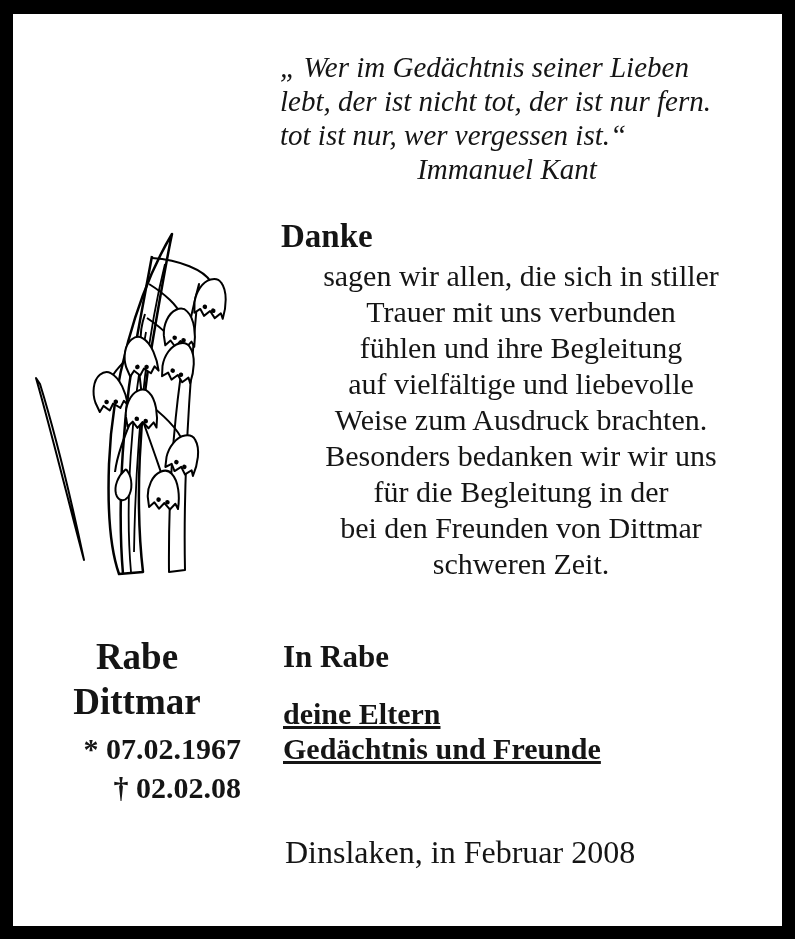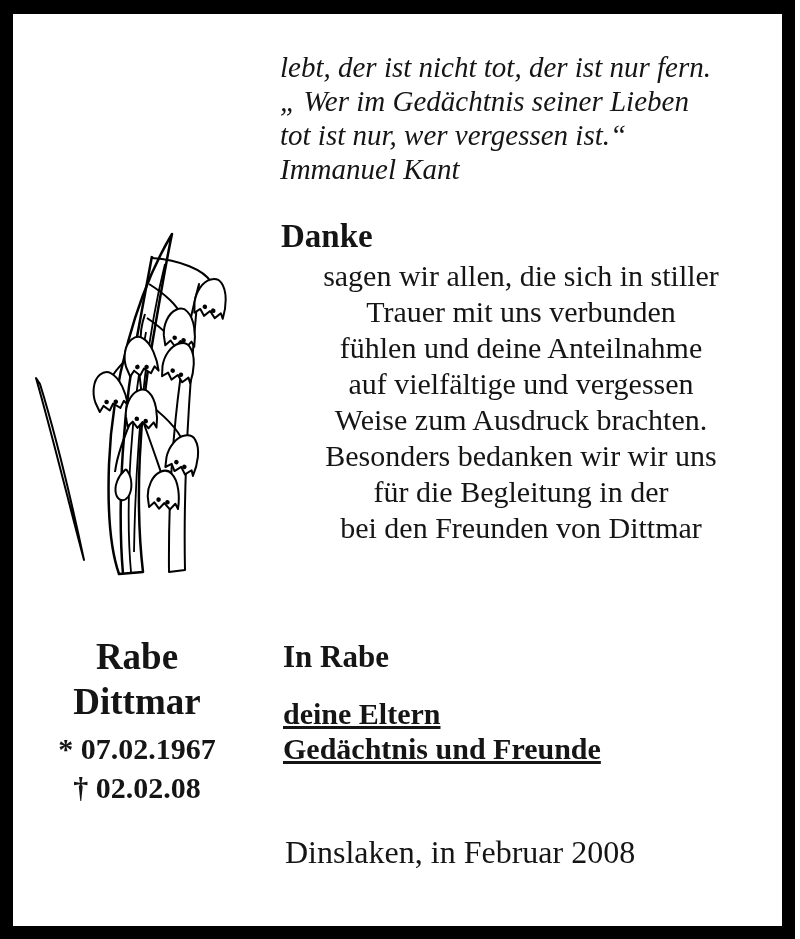--- a/index.html
+++ b/index.html
@@ -3,46 +3,46 @@
 <meta charset="utf-8">
 <style>
   html,body{margin:0;padding:0;background:#ffffff;}
   .page{position:relative;width:800px;height:939px;background:#ffffff;overflow:hidden;
         font-family:"Liberation Serif","DejaVu Serif",serif;color:#151515;}
   .frame{position:absolute;left:0;top:0;width:795px;height:939px;box-sizing:border-box;
          border:13px solid #000;border-top-width:14px;background:#ffffff;}
   .quote{position:absolute;left:280px;top:50px;width:478px;
          font-style:italic;font-size:29px;line-height:34px;}
   .quote-line{display:block;}
-  .quote-attribution{display:block;text-align:left;padding-right:24px;}
+  .quote-attribution{display:block;text-align:center;padding-right:24px;}
   .thanks{position:absolute;left:281px;top:216px;width:480px;}
   .thanks-heading{font-weight:bold;font-size:33px;line-height:40px;margin:0 0 2px 0;}
   .thanks-body{font-size:30px;line-height:36px;}
   .thanks-body span{display:block;text-align:center;}
   .flower{position:absolute;left:22px;top:222px;width:256px;height:382px;}
   .name-block{position:absolute;left:33px;top:634px;width:208px;text-align:center;}
   .deceased-name{font-weight:bold;font-size:37px;line-height:45px;}
   .deceased-name span{display:block;}
-  .life-dates{font-weight:bold;font-size:30px;line-height:39px;margin-top:5px;}
+  .life-dates{font-weight:bold;font-size:30px;line-height:39px;margin-top:5px;text-align:right;}
   .life-dates span{display:block;}
   .farewell{position:absolute;left:283px;top:640px;width:420px;}
   .salutation{font-weight:bold;font-size:31px;line-height:34px;margin:0 0 22px 0;}
   .mourners{font-weight:bold;font-size:30px;line-height:35px;}
   .mourners span{display:block;text-decoration:underline;}
   .place-date{position:absolute;left:285px;top:836px;font-size:32px;line-height:32px;}
 </style>
 </head>
 <body>
 
 <div class="page">
   <div class="frame"></div>
 
   <div class="quote">
+    <span class="quote-line">„ Wer im Gedächtnis seiner Lieben</span>
     <span class="quote-line">lebt, der ist nicht tot, der ist nur fern.</span>
-    <span class="quote-line">„ Wer im Gedächtnis seiner Lieben</span>
     <span class="quote-line">tot ist nur, wer vergessen ist.“</span>
     <span class="quote-attribution">Immanuel Kant</span>
   </div>
 
   <div class="flower">
     <svg viewBox="0 0 256 382" width="256" height="382" xmlns="http://www.w3.org/2000/svg">
       <defs>
         <g id="bell">
           <path d="M -5,-22 C -13,-18 -17,-6 -16,4 L -14,14 L -9,9 L -4,15 L 1,9 L 7,15 L 12,9 L 15,14 C 16,2 14,-14 6,-21 C 3,-24 -1,-24 -5,-22 Z" fill="#ffffff" stroke="#000000" stroke-width="2" stroke-linejoin="round"></path>
           <circle cx="-5" cy="6" r="2.3" fill="#000000"></circle>
@@ -79,26 +79,27 @@
 
       <path d="M103,248 C96,254 92,264 94,272 C96,279 102,280 106,275 C111,268 110,256 106,250 C105,248 104,247 103,248 Z" fill="#ffffff" stroke="#000000" stroke-width="2" stroke-linejoin="round"></path>
     </svg>
   </div>
 
   <div class="thanks">
     <div class="thanks-heading">Danke</div>
     <div class="thanks-body">
       <span>sagen wir allen, die sich in stiller</span>
       <span>Trauer mit uns verbunden</span>
-      <span>fühlen und deine Anteilnahme</span>
-      <span>auf vielfältige und vergessen</span>
+      <span>fühlen und ihre Begleitung</span>
+      <span>auf vielfältige und liebevolle</span>
       <span>Weise zum Ausdruck brachten.</span>
       <span>Besonders bedanken wir wir uns</span>
       <span>für die Begleitung in der</span>
       <span>bei den Freunden von Dittmar</span>
+      <span>schweren Zeit.</span>
     </div>
   </div>
 
   <div class="name-block">
     <div class="deceased-name">
       <span>Rabe</span>
       <span>Dittmar</span>
     </div>
     <div class="life-dates">
       <span>* 07.02.1967</span>

